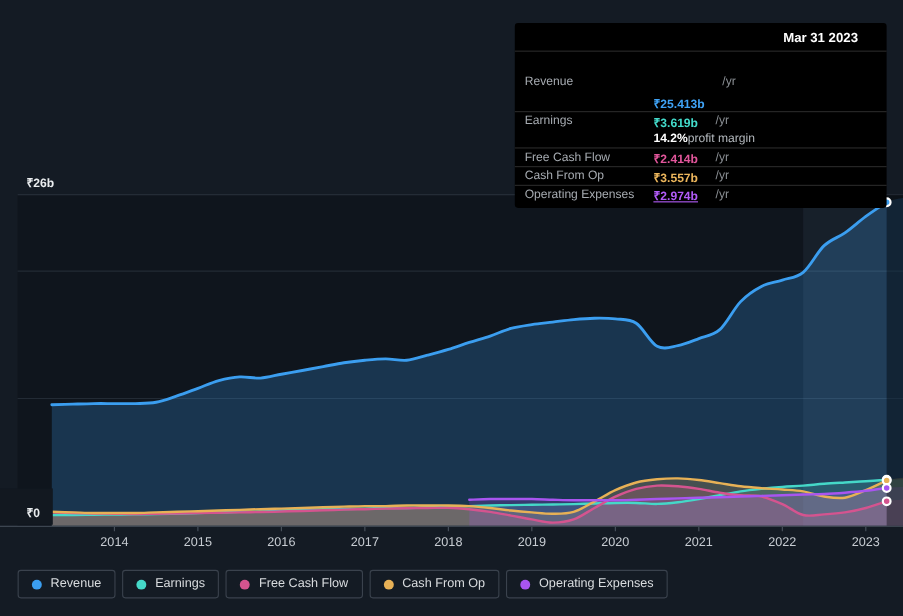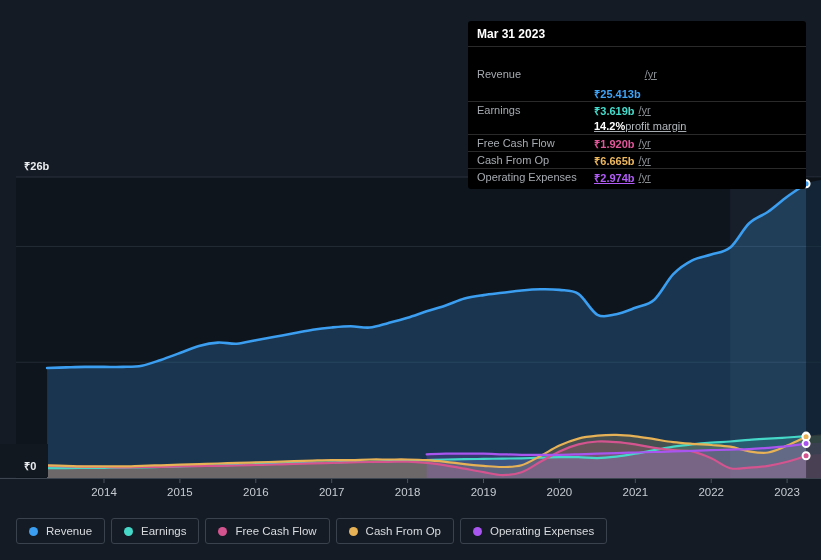--- a/index.html
+++ b/index.html
@@ -2,26 +2,26 @@
 <html><head>
 <meta charset="utf-8">
 <style>
   html,body{margin:0;padding:0;background:#141B24;}
   .stage{position:relative;width:821px;height:560px;background:#141B24;overflow:hidden;
          font-family:"Liberation Sans",sans-serif;}
   svg{position:absolute;left:0;top:0;}
   
   .tooltip{position:absolute;left:468px;top:21px;width:338px;background:#000;border-radius:3px;
            z-index:5;color:#A6ABB1;font-size:11px;}
-  .tt-title{padding:6px 5px 5px 9px;color:#FFFFFF;font-weight:bold;font-size:12px;}
+  .tt-title{padding:6px 26px 5px 9px;color:#FFFFFF;font-weight:bold;font-size:12px;text-align:right;}
   .tt-row{display:flex;align-items:center;min-height:16px;padding:0 9px;border-top:1px solid #2A2A2A;}
-  .tt-row.no-sep{border-top:none;text-decoration:underline;}
+  .tt-row.no-sep{border-top:none;}
   .tt-label{flex:0 0 117px;color:#A6ABB1;}
   .tt-value{font-weight:bold;}
-  .tt-unit{color:#8B9095;margin-left:4px;text-decoration:underline;}
+  .tt-unit{color:#8B9095;margin-left:16px;}
   .tt-bold{color:#FFFFFF;font-weight:bold;}
   .tt-gray{color:#B3B8BD;margin-left:0;}
   .tt-footer{height:4px;}
   
   .legend{position:absolute;left:16px;top:518px;display:flex;gap:6px;z-index:4;}
   .chip{display:flex;align-items:center;gap:8px;height:24px;padding:0 12px;
         border:1px solid #3A424D;border-radius:3px;color:#D9DCDF;font-size:11.5px;background:transparent;cursor:pointer;}
   .dot{width:9px;height:9px;border-radius:50%;flex:0 0 auto;}
 </style>
 </head>
@@ -89,26 +89,26 @@
       <span class="tt-value" style="color: rgb(67, 219, 203); text-align: right;">₹3.619b</span>
       <span class="tt-unit">/yr</span>
     </div>
     <div class="tt-row no-sep">
       <span class="tt-label"></span>
       <span class="tt-bold">14.2%</span>
       <span class="tt-gray">profit margin</span>
     </div>
     <div class="tt-row">
       <span class="tt-label">Free Cash Flow</span>
-      <span class="tt-value" style="color: rgb(226, 86, 155);">₹1.920b</span>
+      <span class="tt-value" style="color: rgb(226, 86, 155);">₹2.414b</span>
       <span class="tt-unit">/yr</span>
     </div>
     <div class="tt-row">
       <span class="tt-label">Cash From Op</span>
-      <span class="tt-value" style="color: rgb(236, 182, 92);">₹6.665b</span>
+      <span class="tt-value" style="color: rgb(236, 182, 92);">₹3.557b</span>
       <span class="tt-unit">/yr</span>
     </div>
     <div class="tt-row">
       <span class="tt-label">Operating Expenses</span>
       <span class="tt-value" style="color: rgb(178, 92, 248); text-decoration: underline;">₹2.974b</span>
       <span class="tt-unit">/yr</span>
     </div>
     <div class="tt-footer"></div>
   </div>
 

